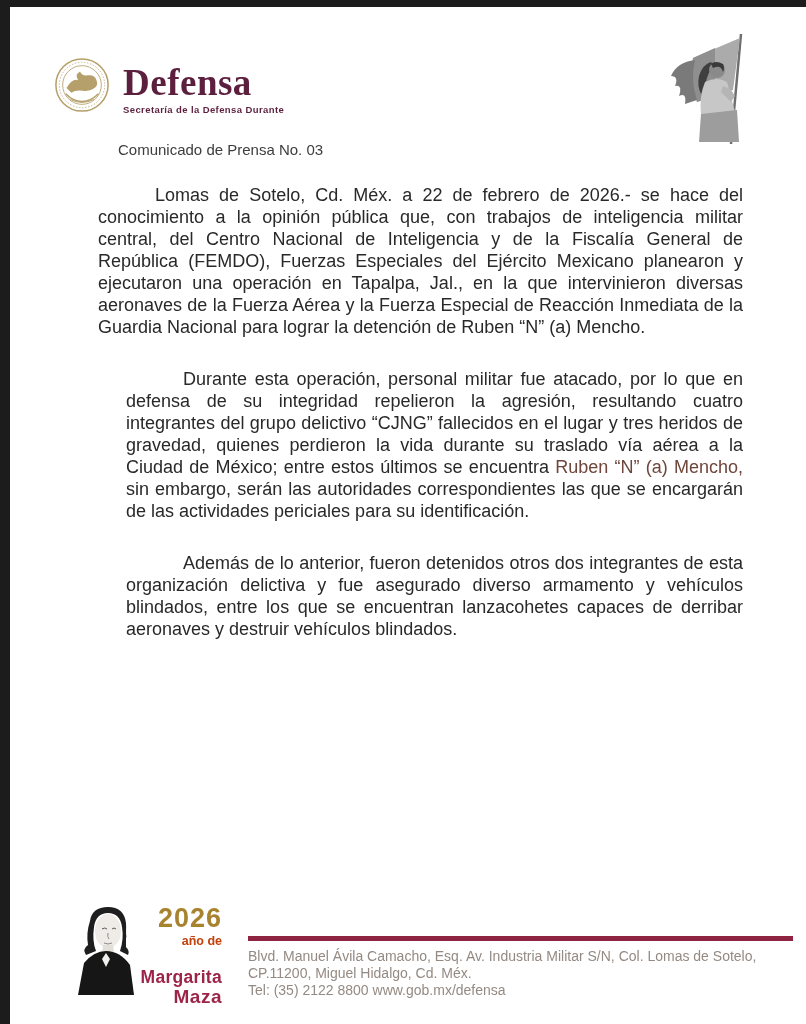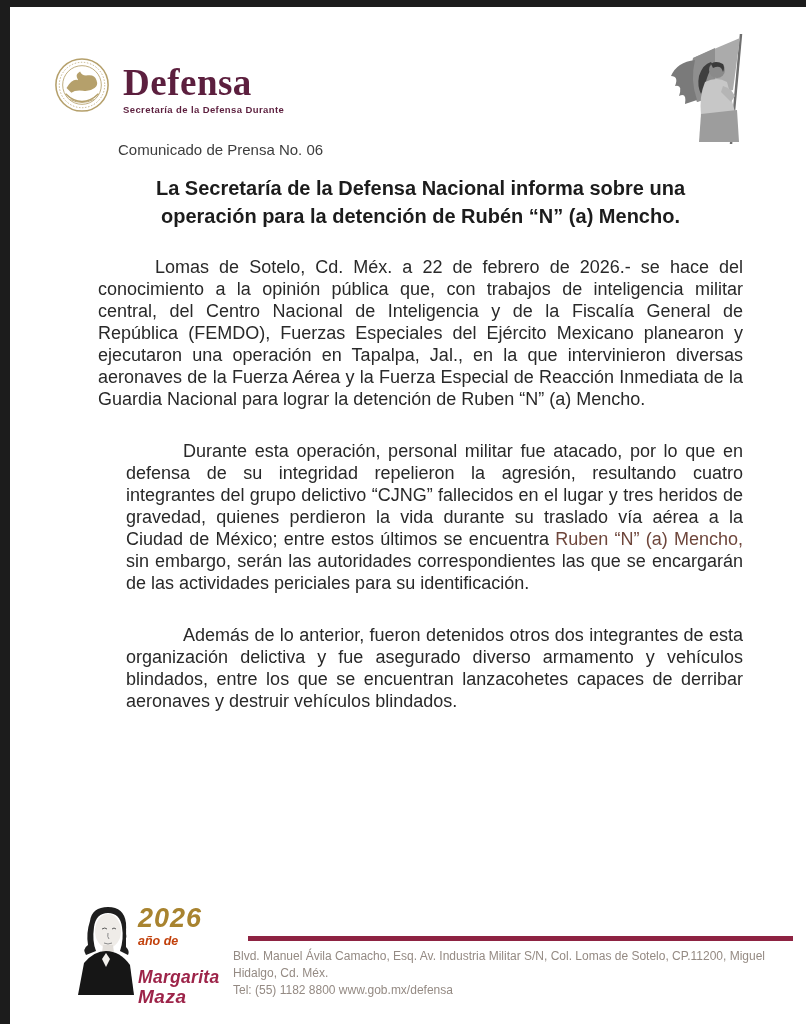--- a/index.html
+++ b/index.html
@@ -60,30 +60,30 @@
     color: #292929;
     margin: 26px 0 0 0;
   }
   .body-par.gap { margin-top: 30px; margin-left: 28px; }
   .hl-name { color: #6e463b; }
 
   
   .portrait { position: absolute; left: 70px; top: 903px; width: 72px; height: 92px; }
   .year-logo {
     position: absolute; left: 138px; top: 905px; width: 84px;
-    text-align: left; line-height: 1; font-style: italic;
+    text-align: right; line-height: 1;
   }
   .year-num  { font-size: 27px; font-weight: bold; color: #a8832f; letter-spacing: 1px; }
   .year-sub  { font-size: 12.5px; font-weight: bold; color: #c2410c; margin-top: 3px; }
   .year-marg { font-size: 17.5px; font-weight: bold; color: #9d2449; margin-top: 21px; letter-spacing: 0.3px; }
   .year-maza { font-size: 19px; font-weight: bold; color: #9d2449; margin-top: 1px; letter-spacing: 0.5px; }
   .footer-rule { position: absolute; left: 248px; top: 936px; width: 545px; height: 5px; background: #8e2342; }
   .footer-address {
-    position: absolute; left: 233px; top: 948px; width: 545px;
-    font-size: 12px; line-height: 17px; color: #948a83;
+    position: absolute; left: 248px; top: 948px; width: 545px;
+    font-size: 14px; line-height: 17px; color: #948a83;
   }
 </style>
 </head>
 <body>
 
 <div class="edge-left"></div>
 <div class="edge-top"></div>
 
 <div class="header-logo">
   <svg class="seal" viewBox="0 0 60 62">
@@ -113,22 +113,21 @@
   <circle cx="62" cy="42" r="8" fill="#8a8a8a"></circle>
   <path d="M56 36 Q60 32 68 36 Q70 40 68 44 Q66 36 58 40 Z" fill="#3a3a3a"></path>
 
   <path d="M50 54 Q62 48 72 54 L80 84 Q64 94 46 88 Q44 68 50 54 Z" fill="#c7c7c7"></path>
   <path d="M46 86 L82 82 L84 114 L44 114 Z" fill="#9d9d9d"></path>
 
   <path d="M68 58 Q76 60 80 68 L76 74 Q70 68 66 64 Z" fill="#b5b5b5"></path>
 </svg>
 
 <div class="content">
-  <p class="kicker">Comunicado de Prensa No. 06</p>
-  <h1 class="doc-title">La Secretaría de la Defensa Nacional informa sobre una operación para la detención de Rubén “N” (a) Mencho.</h1>
+  <p class="kicker">Comunicado de Prensa No. 03</p>
 
   <p class="body-par">
     <span>Lomas de Sotelo, Cd. Méx. a 22 de febrero de 2026.- se hace del conocimiento a la opinión pública que, con trabajos de inteligencia militar central, del Centro Nacional de Inteligencia y de la Fiscalía General de República (FEMDO), Fuerzas Especiales del Ejército Mexicano planearon y ejecutaron una operación en Tapalpa, Jal., en la que intervinieron diversas aeronaves de la Fuerza Aérea y la Fuerza Especial de Reacción Inmediata de la Guardia Nacional para lograr la detención de Ruben “N” (a) Mencho.</span>
   </p>
 
   <p class="body-par gap">
     <span>Durante esta operación, personal militar fue atacado, por lo que en defensa de su integridad repelieron la agresión, resultando cuatro integrantes del grupo delictivo “CJNG” fallecidos en el lugar y tres heridos de gravedad, quienes perdieron la vida durante su traslado vía aérea a la Ciudad de México; entre estos últimos se encuentra </span><span class="hl-name">Ruben “N” (a) Mencho,</span><span> sin embargo, serán las autoridades correspondientes las que se encargarán de las actividades periciales para su identificación.</span>
   </p>
 
   <p class="body-par gap">
@@ -154,14 +153,14 @@
   <div class="year-num">2026</div>
   <div class="year-sub">año de</div>
   <div class="year-marg">Margarita</div>
   <div class="year-maza">Maza</div>
 </div>
 
 <div class="footer-rule"></div>
 
 <div class="footer-address">
   <div>Blvd. Manuel Ávila Camacho, Esq. Av. Industria Militar S/N, Col. Lomas de Sotelo, CP.11200, Miguel Hidalgo, Cd. Méx.</div>
-  <div>Tel: (55) 1182 8800 www.gob.mx/defensa</div>
+  <div>Tel: (35) 2122 8800 www.gob.mx/defensa</div>
 </div>
 
 </body></html>

